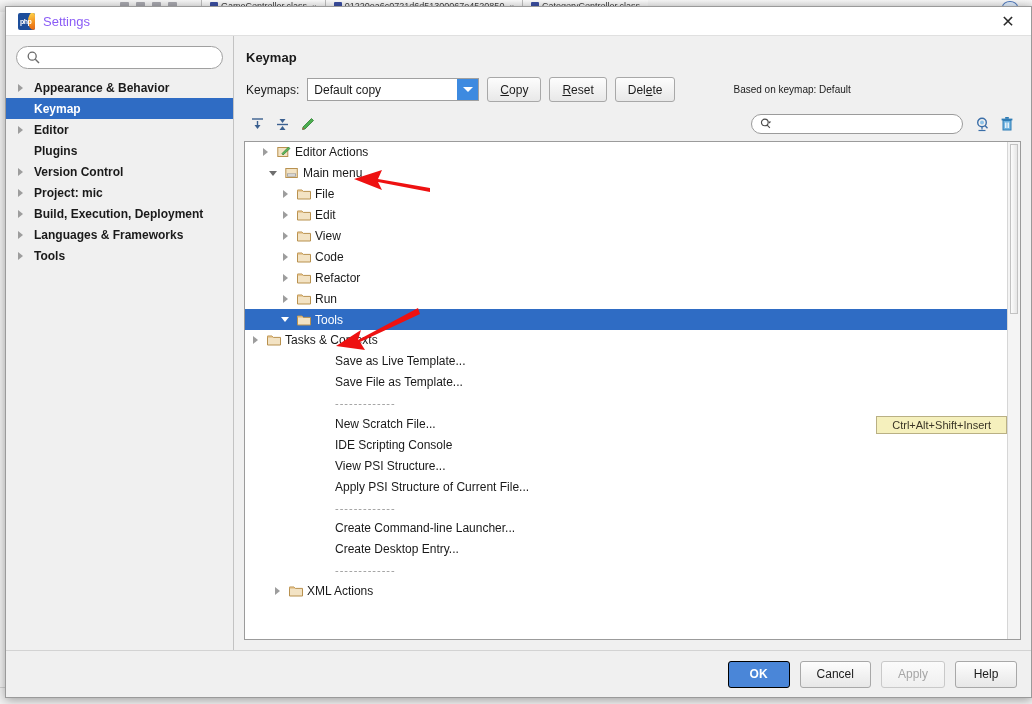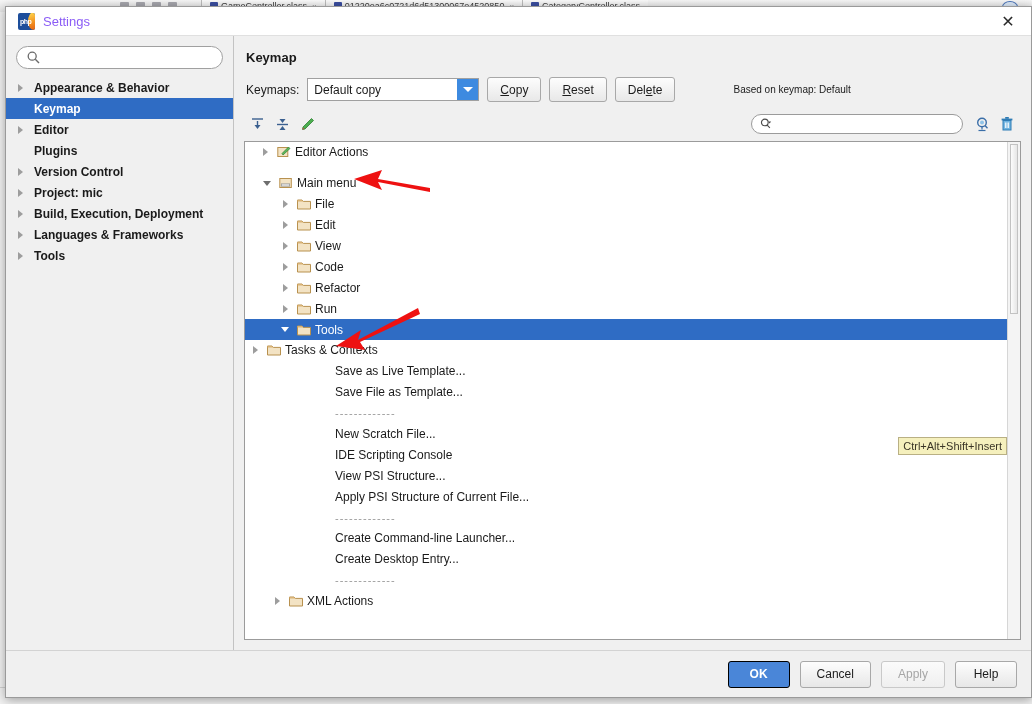--- a/index.html
+++ b/index.html
@@ -171,23 +171,23 @@
   }
   .twig i.down {
     width: 0; height: 0; border-top: 5px solid #6e6e6e;
     border-left: 4px solid transparent; border-right: 4px solid transparent; display:block;
   }
   .trow.sel .twig i.down { border-top-color: #ffffff; }
   .ticon { width: 18px; flex: none; display: flex; align-items: center; justify-content: center; }
   .tlabel { padding-left: 2px; }
   .tsep { color: #999; letter-spacing: 1px; font-size: 11px; }
   .shortcut-badge {
-    position: absolute; right: 0px; top: 13px;
+    position: absolute; right: 0px; top: 2px;
     background: #f5f0bd; border: 1px solid #b9b084; color: #3a3526;
-    font-size: 11px; padding: 1px 4px; line-height: 14px; white-space: nowrap;
+    font-size: 11px; padding: 1px 15px; line-height: 14px; white-space: nowrap;
   }
 
   .vscroll {
     position: absolute; right: 0; top: 0; width: 13px; bottom: 0;
     background: #f4f4f4; border-left: 1px solid #d6d6d6; box-sizing: border-box;
   }
   .vthumb {
     position: absolute; left: 2px; right: 2px; top: 2px; height: 168px;
     background: linear-gradient(90deg,#fcfcfc,#e6e6e6); border: 1px solid #c2c2c2;
   }
@@ -398,21 +398,21 @@
                   <i class="right"></i>
                 </span>
                 <span class="ticon">
                   <svg width="14" height="12" viewBox="0 0 14 12">
                     <rect x="0.8" y="1.5" width="10" height="9" fill="#f3e3c4" stroke="#b8914f" stroke-width="1"></rect>
                     <path d="M6,9 L13,2.5 L11.5,1 L5,7.5 Z" fill="#5dbb5d" stroke="#2f7a2f" stroke-width="0.7"></path>
                   </svg>
                 </span>
                 <span class="tlabel">Editor Actions</span>
               </div>
-              <div class="trow" style="padding-left: 12px; margin-top: 10px;">
+              <div class="trow" style="padding-left: 18px;">
                 <span class="twig">
                   <i class="down"></i>
                 </span>
                 <span class="ticon">
                   <svg width="14" height="12" viewBox="0 0 14 12">
                     <rect x="0.8" y="1.5" width="11.5" height="9" fill="#f3e3c4" stroke="#b8914f" stroke-width="1"></rect>
                     <rect x="2" y="6.5" width="9" height="3" fill="#8a8a8a"></rect>
                     <line x1="2.6" y1="7.4" x2="10.4" y2="7.4" stroke="#f3f3f3" stroke-width="0.8"></line>
                     <line x1="2.6" y1="8.6" x2="10.4" y2="8.6" stroke="#f3f3f3" stroke-width="0.8"></line>
                   </svg>

